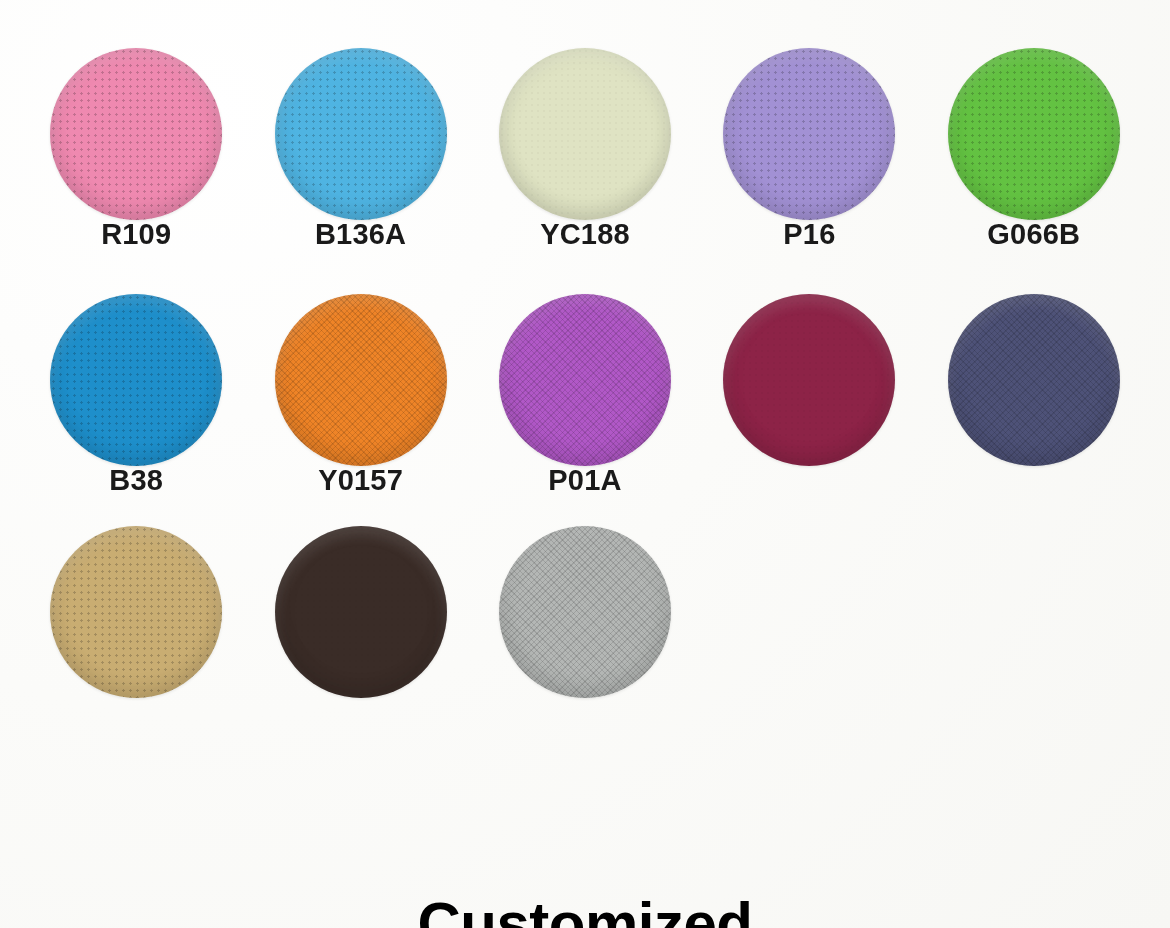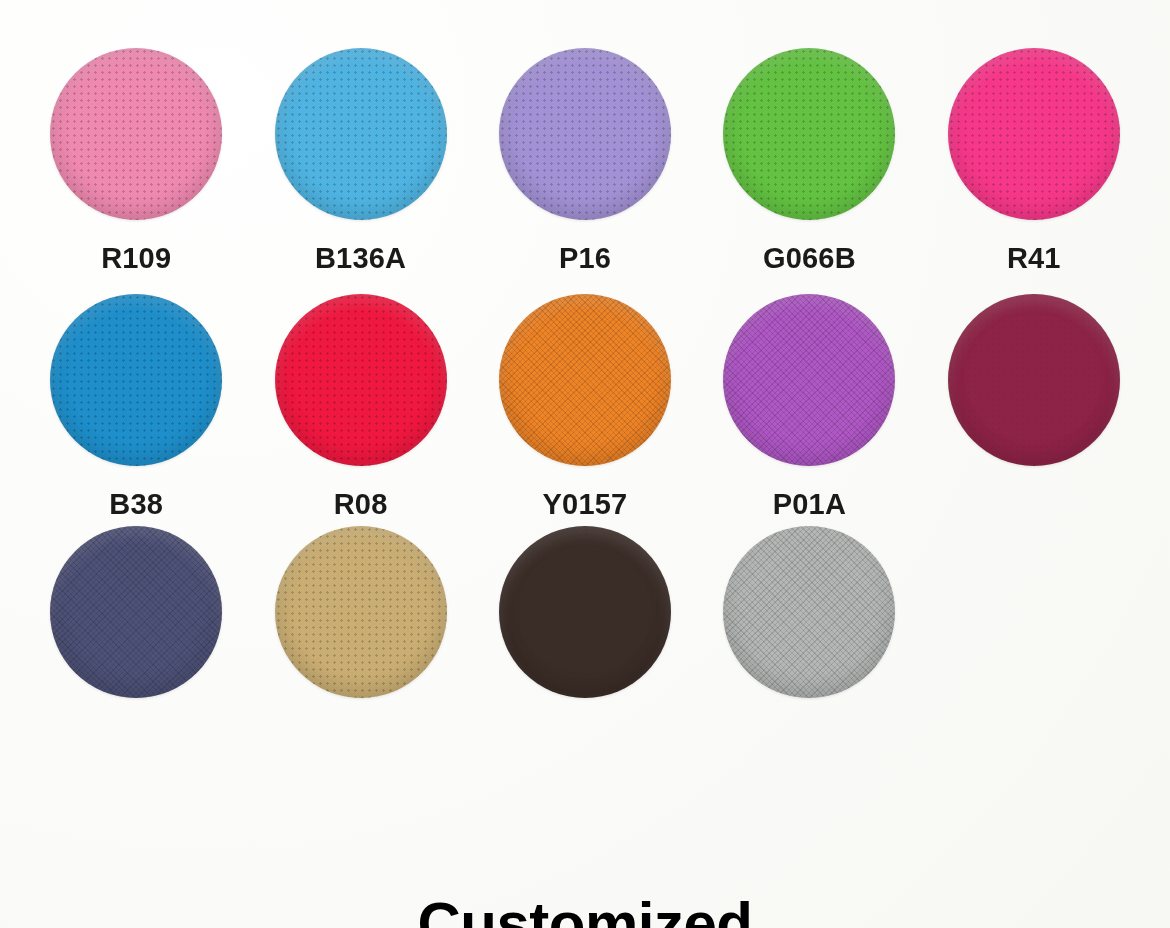--- a/index.html
+++ b/index.html
@@ -91,21 +91,21 @@
   }
   
   .swatch.plain .tex {
     background-image:
       radial-gradient(rgba(0,0,0,0.05) 1px, transparent 1.2px);
     background-size: 6px 6px;
     opacity: .5;
   }
 
   .label {
-    margin-top: 24px;
+    margin-top: 0;
     font-size: 29px;
     line-height: 1;
     font-weight: 700;
     letter-spacing: 0.2px;
     color: #1a1a1a;
     font-family: "Liberation Sans", sans-serif;
     text-align: center;
     white-space: nowrap;
   }
   .label.empty { visibility: hidden; }
@@ -143,60 +143,52 @@
       <div class="cell">
         <div class="swatch-wrap">
           <div class="swatch dotted" style="background: rgb(79, 180, 226);">
             <div class="tex"></div>
           </div>
         </div>
         <div class="label">B136A</div>
       </div>
       <div class="cell">
         <div class="swatch-wrap">
+          <div class="swatch plain" style="background: rgb(223, 227, 195);">
+            <div class="tex"></div>
+          </div>
+        </div>
+        <div class="label">YC188</div>
+      </div>
+      <div class="cell">
+        <div class="swatch-wrap">
           <div class="swatch dotted" style="background: rgb(162, 145, 212);">
             <div class="tex"></div>
           </div>
         </div>
         <div class="label">P16</div>
       </div>
       <div class="cell">
         <div class="swatch-wrap">
           <div class="swatch dotted" style="background: rgb(99, 194, 66);">
             <div class="tex"></div>
           </div>
         </div>
         <div class="label">G066B</div>
       </div>
       <div class="cell">
         <div class="swatch-wrap">
-          <div class="swatch dotted" style="background: rgb(247, 56, 138);">
-            <div class="tex"></div>
-          </div>
-        </div>
-        <div class="label">R41</div>
-      </div>
-      <div class="cell">
-        <div class="swatch-wrap">
           <div class="swatch dotted" style="background: rgb(30, 143, 203);">
             <div class="tex"></div>
           </div>
         </div>
         <div class="label">B38</div>
       </div>
       <div class="cell">
         <div class="swatch-wrap">
-          <div class="swatch dotted" style="background: rgb(240, 24, 64);">
-            <div class="tex"></div>
-          </div>
-        </div>
-        <div class="label">R08</div>
-      </div>
-      <div class="cell">
-        <div class="swatch-wrap">
           <div class="swatch weave" style="background: rgb(239, 132, 39);">
             <div class="tex"></div>
           </div>
         </div>
         <div class="label">Y0157</div>
       </div>
       <div class="cell">
         <div class="swatch-wrap">
           <div class="swatch weave" style="background: rgb(177, 88, 199);">
             <div class="tex"></div>

